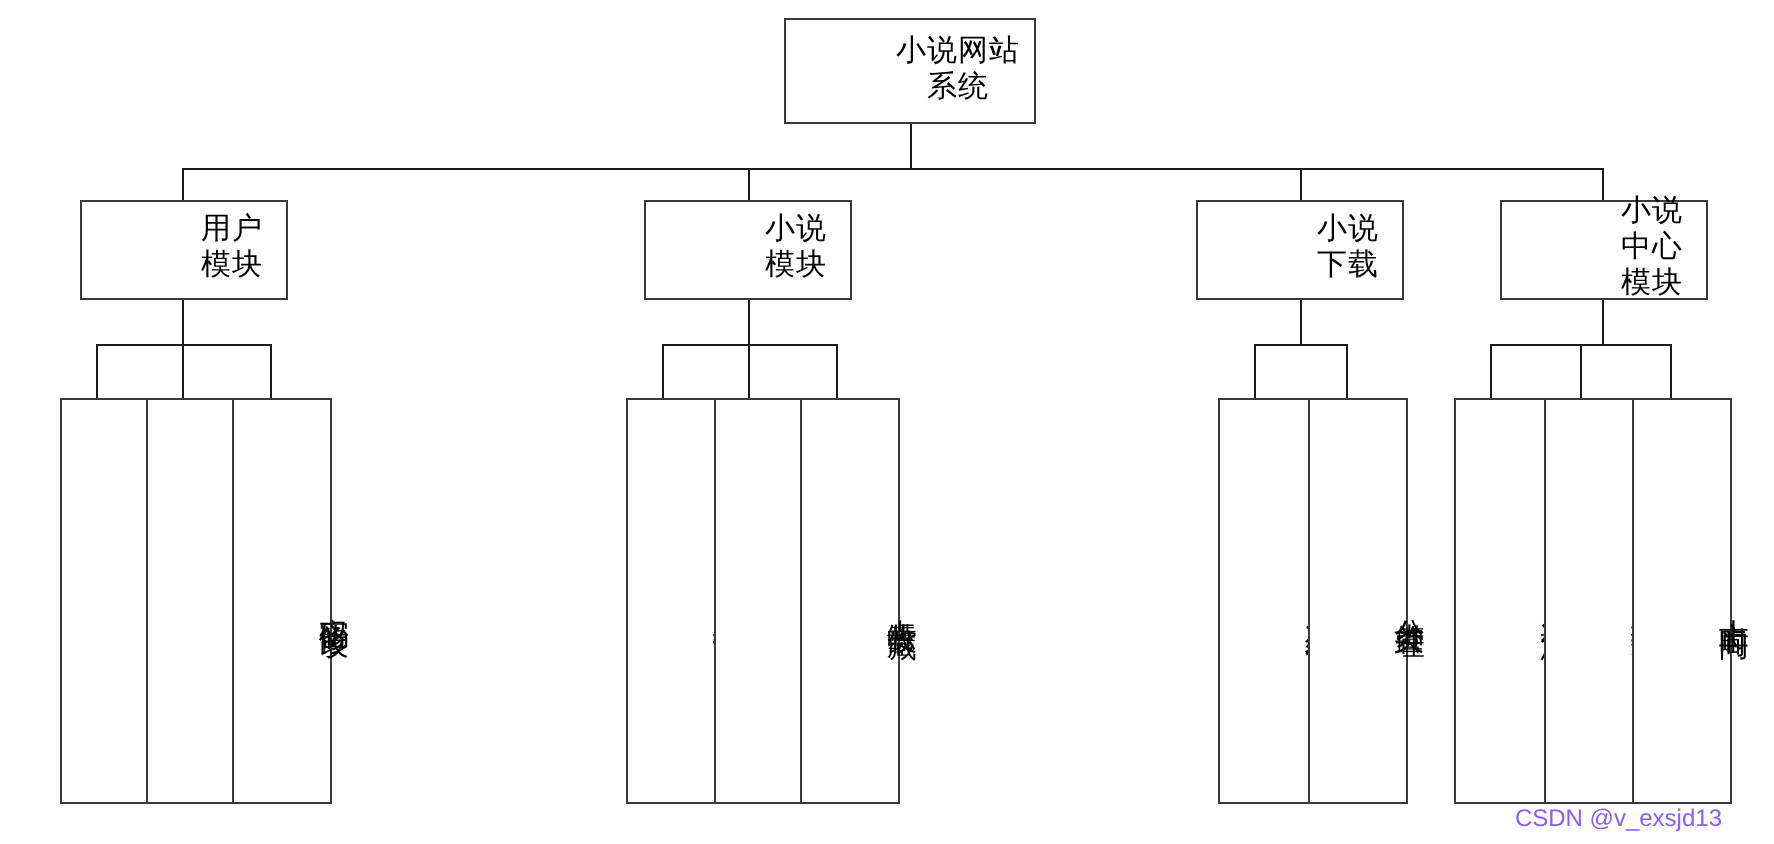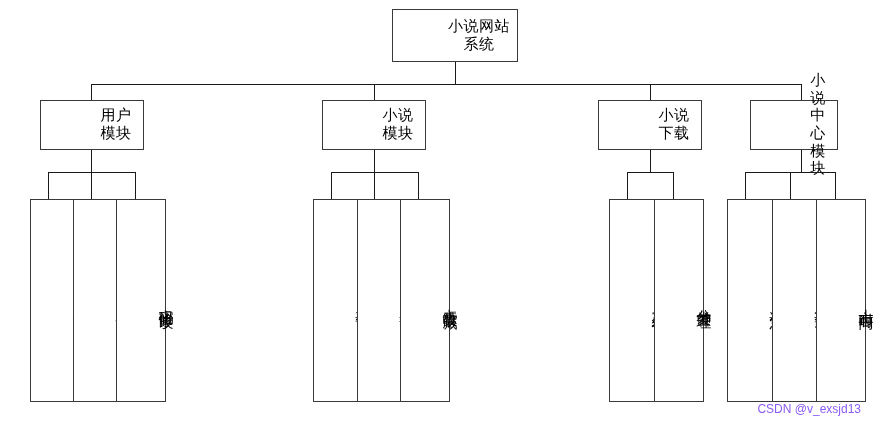--- a/index.html
+++ b/index.html
@@ -140,21 +140,21 @@
   <div class="line v" style="left:627px; top:172px; height:27px;"></div>
   <div class="line v" style="left:673px; top:172px; height:27px;"></div>
 
   <div class="node vertical" style="left:609px; top:199px; width:37px; height:203px;">
     <span class="node-label">加入列表</span>
   </div>
   <div class="node vertical" style="left:654px; top:199px; width:37px; height:203px;">
     <span class="node-label">分类管理</span>
   </div>
 
-  <div class="node horizontal" style="left:750px; top:100px; width:88px; height:50px;">
+  <div class="node horizontal" style="left:750px; top:100px; width:104px; height:50px;">
     <span class="node-label">小说中心模块</span>
   </div>
   <div class="line v" style="left:801px; top:150px; height:22px;"></div>
   <div class="line h" style="left:745px; top:172px; width:90px;"></div>
   <div class="line v" style="left:745px; top:172px; height:27px;"></div>
   <div class="line v" style="left:790px; top:172px; height:27px;"></div>
   <div class="line v" style="left:835px; top:172px; height:27px;"></div>
 
   <div class="node vertical" style="left:727px; top:199px; width:36px; height:203px;">
     <span class="node-label">小说信息</span>

